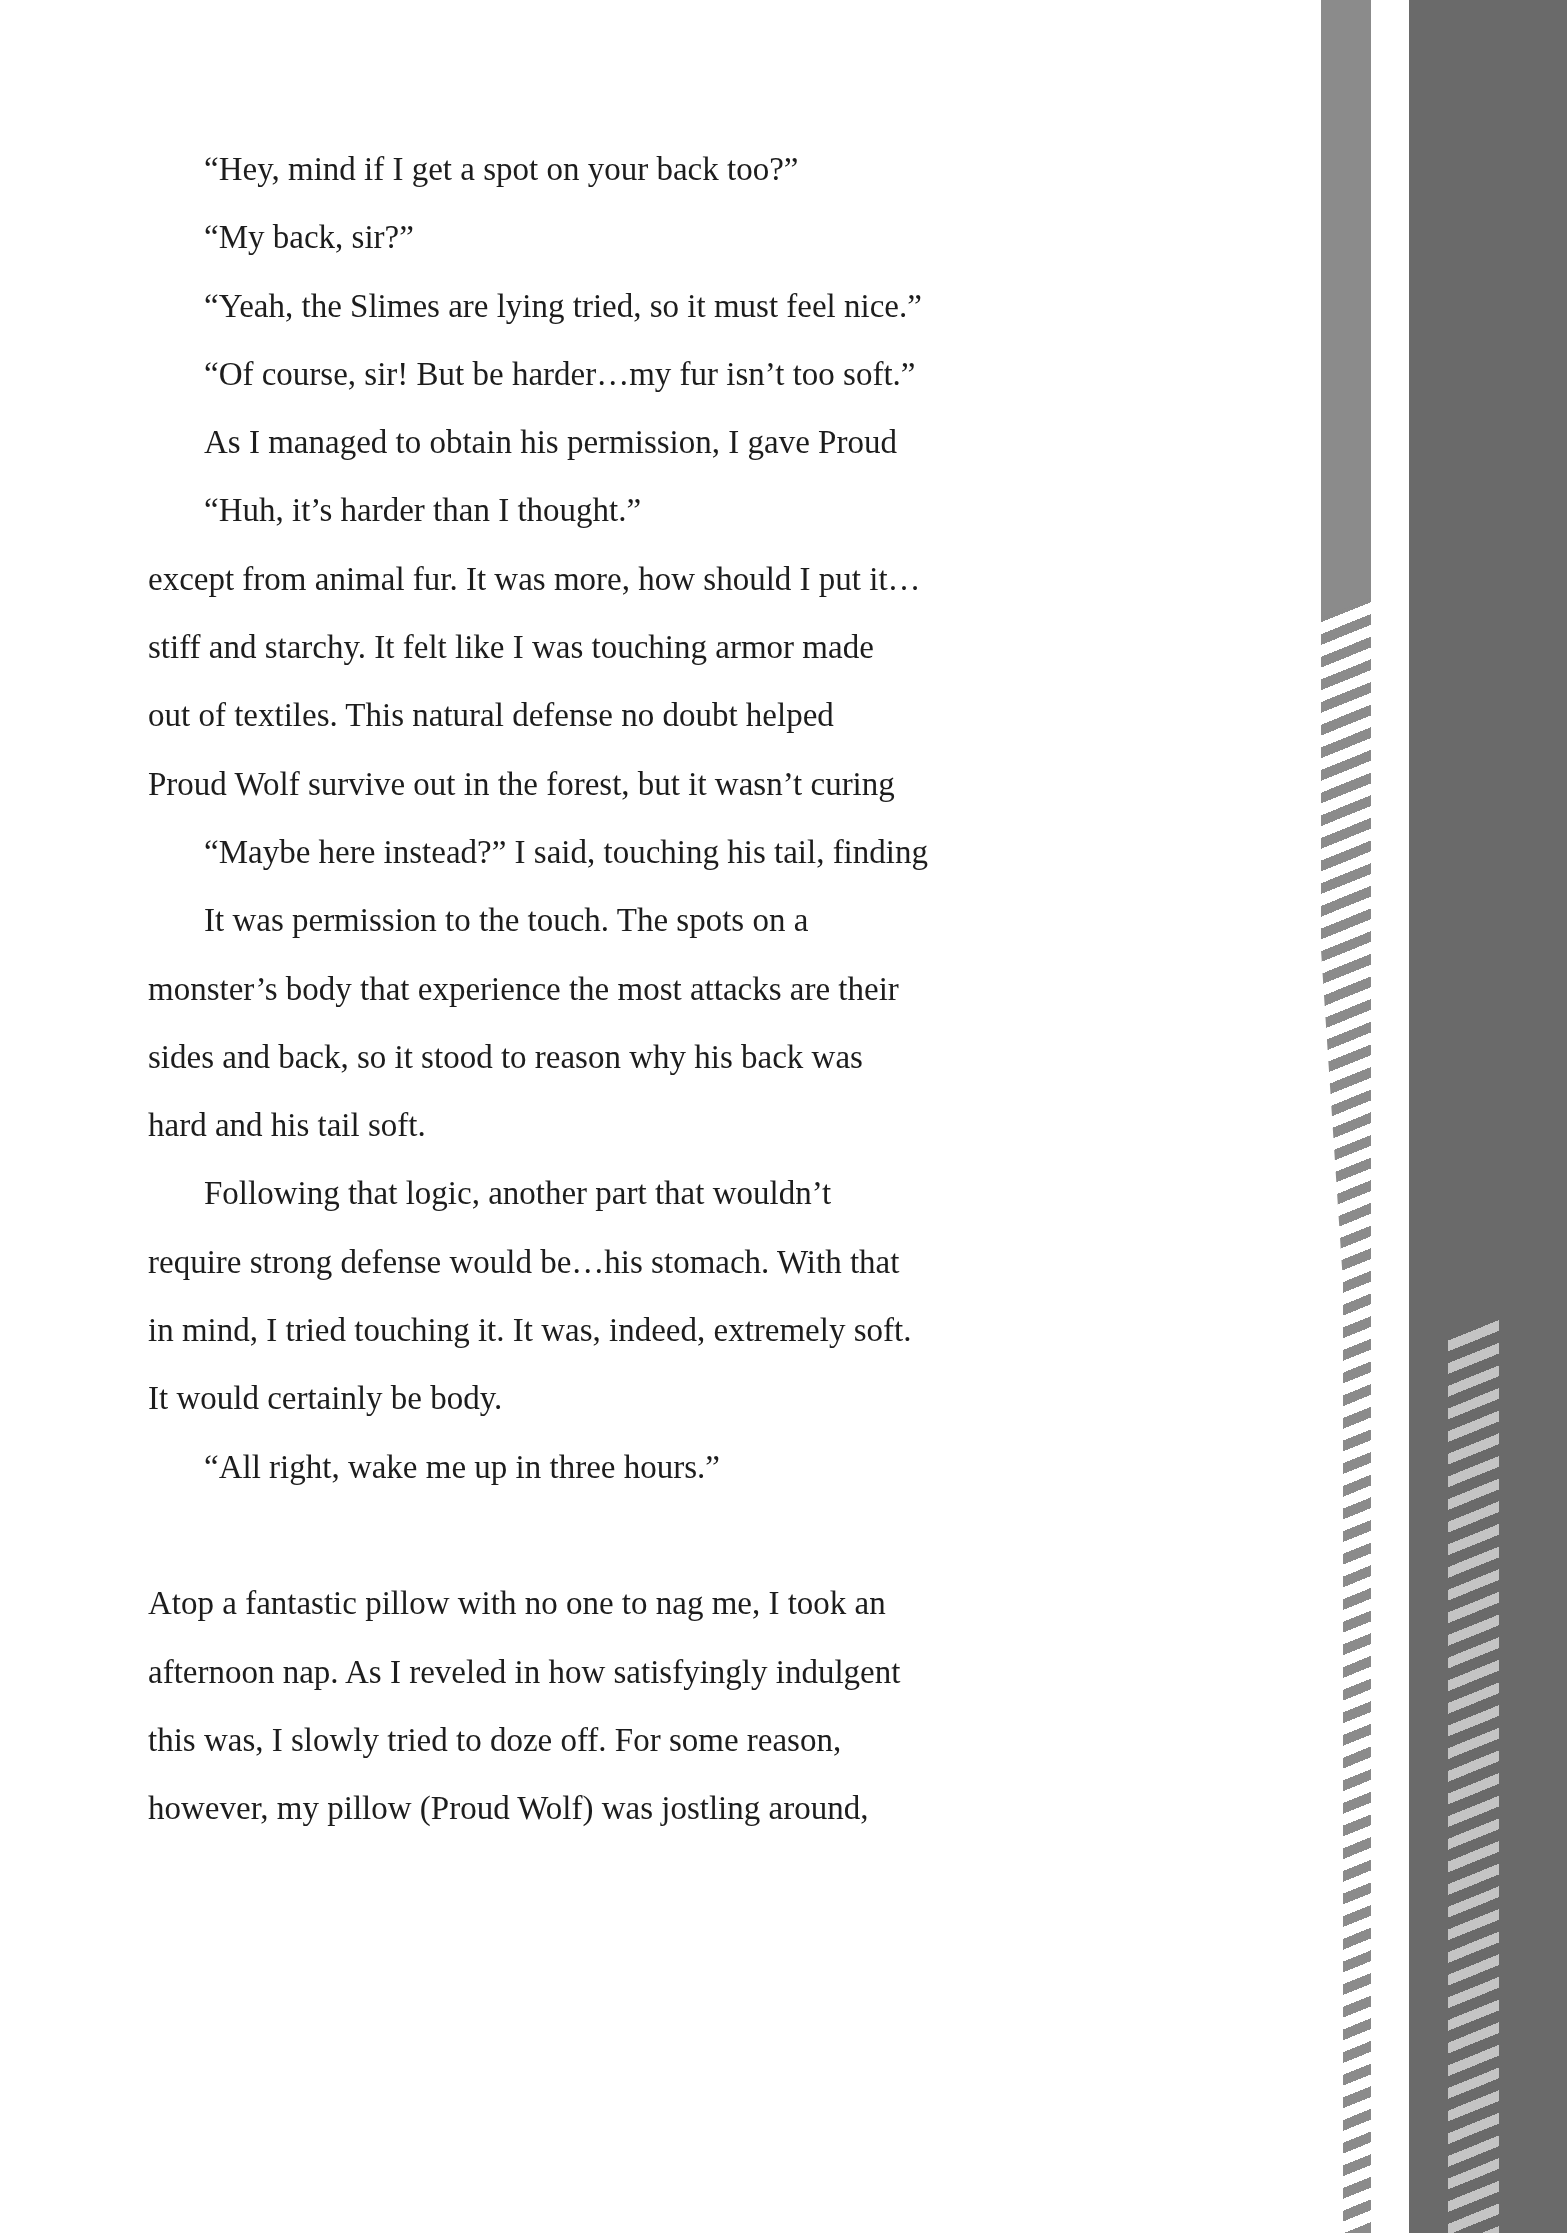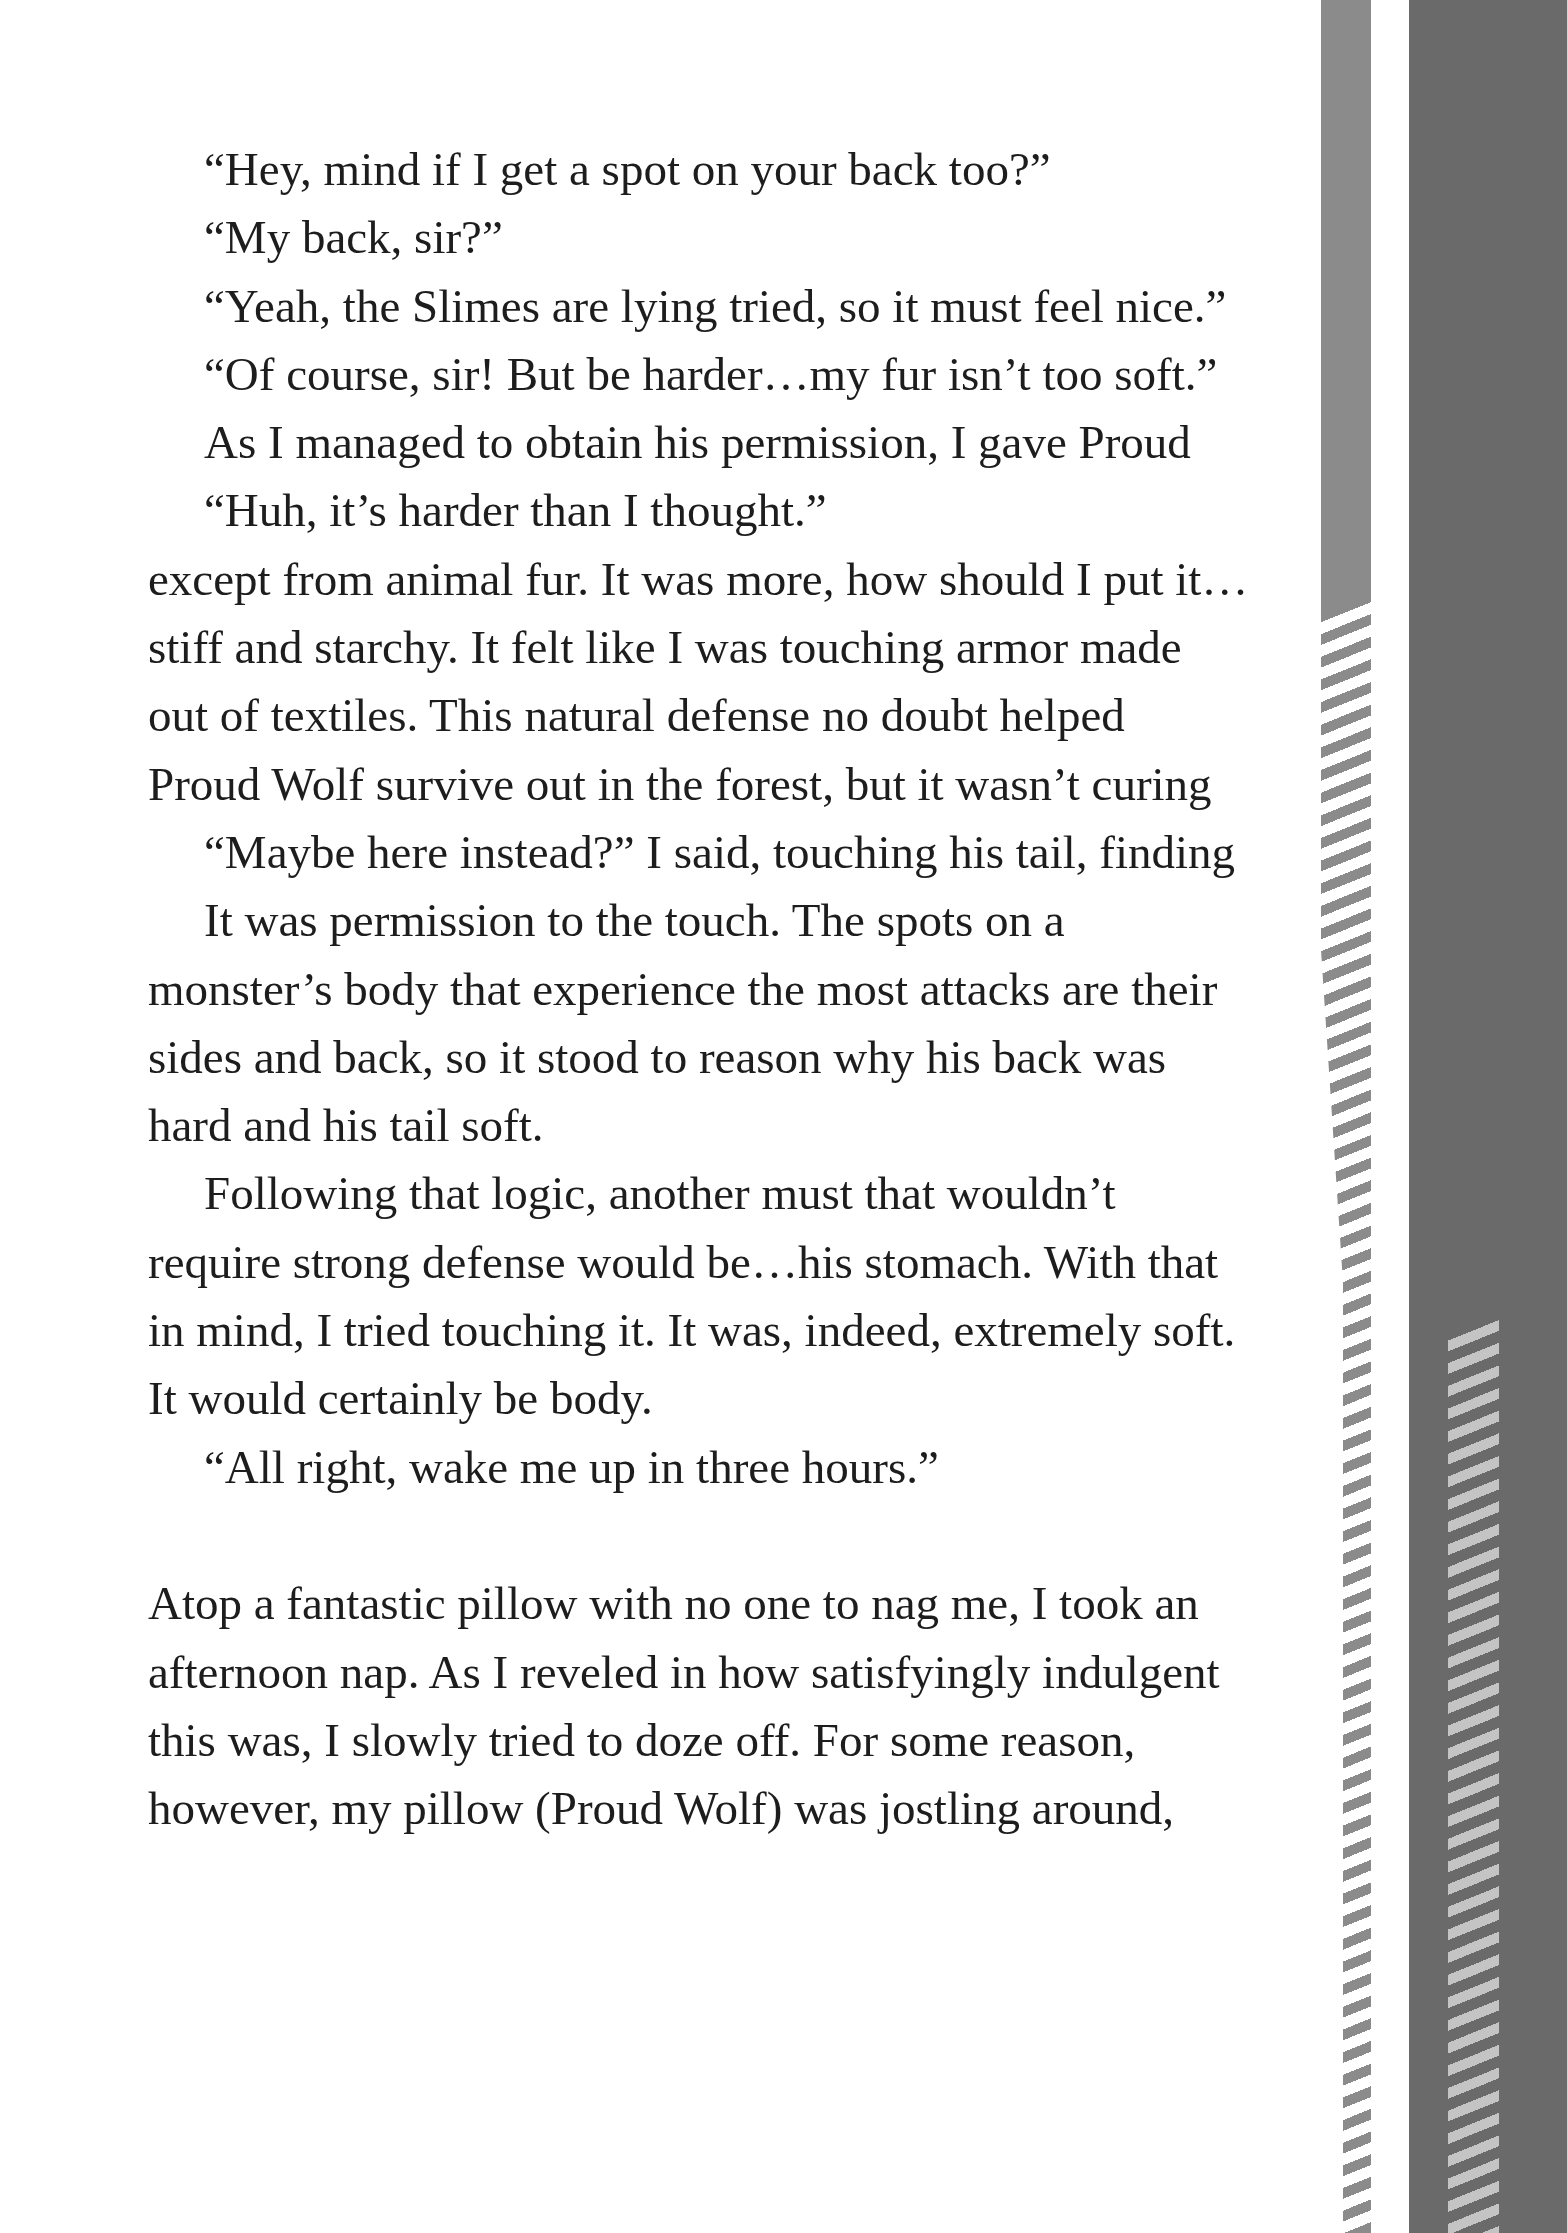--- a/index.html
+++ b/index.html
@@ -11,21 +11,21 @@
     overflow: hidden;
     font-family: "Liberation Serif", "DejaVu Serif", serif;
   }
   
   .text-col {
     position: absolute;
     left: 148px;
     top: 135px;
     width: 1180px;
     color: #1d1d1d;
-    font-size: 47px;
+    font-size: 33px;
     line-height: 68.3px;
   }
   .line {
     white-space: nowrap;
     height: 68.3px;
   }
   .line.indent { text-indent: 56px; }
   .line.blank { height: 68.3px; }
   
   .ribbon {
@@ -75,21 +75,21 @@
       <div class="line indent">“Huh, it’s harder than I thought.”</div>
       <div class="line">except from animal fur. It was more, how should I put it…</div>
       <div class="line">stiff and starchy. It felt like I was touching armor made</div>
       <div class="line">out of textiles. This natural defense no doubt helped</div>
       <div class="line">Proud Wolf survive out in the forest, but it wasn’t curing</div>
       <div class="line indent">“Maybe here instead?” I said, touching his tail, finding</div>
       <div class="line indent">It was permission to the touch. The spots on a</div>
       <div class="line">monster’s body that experience the most attacks are their</div>
       <div class="line">sides and back, so it stood to reason why his back was</div>
       <div class="line">hard and his tail soft.</div>
-      <div class="line indent">Following that logic, another must that wouldn’t</div>
+      <div class="line indent">Following that logic, another part that wouldn’t</div>
       <div class="line">require strong defense would be…his stomach. With that</div>
       <div class="line">in mind, I tried touching it. It was, indeed, extremely soft.</div>
       <div class="line">It would certainly be body.</div>
       <div class="line indent">“All right, wake me up in three hours.”</div>
       <div class="line blank"></div>
       <div class="line">Atop a fantastic pillow with no one to nag me, I took an</div>
       <div class="line">afternoon nap. As I reveled in how satisfyingly indulgent</div>
       <div class="line">this was, I slowly tried to doze off. For some reason,</div>
       <div class="line">however, my pillow (Proud Wolf) was jostling around,</div>
     </div>

